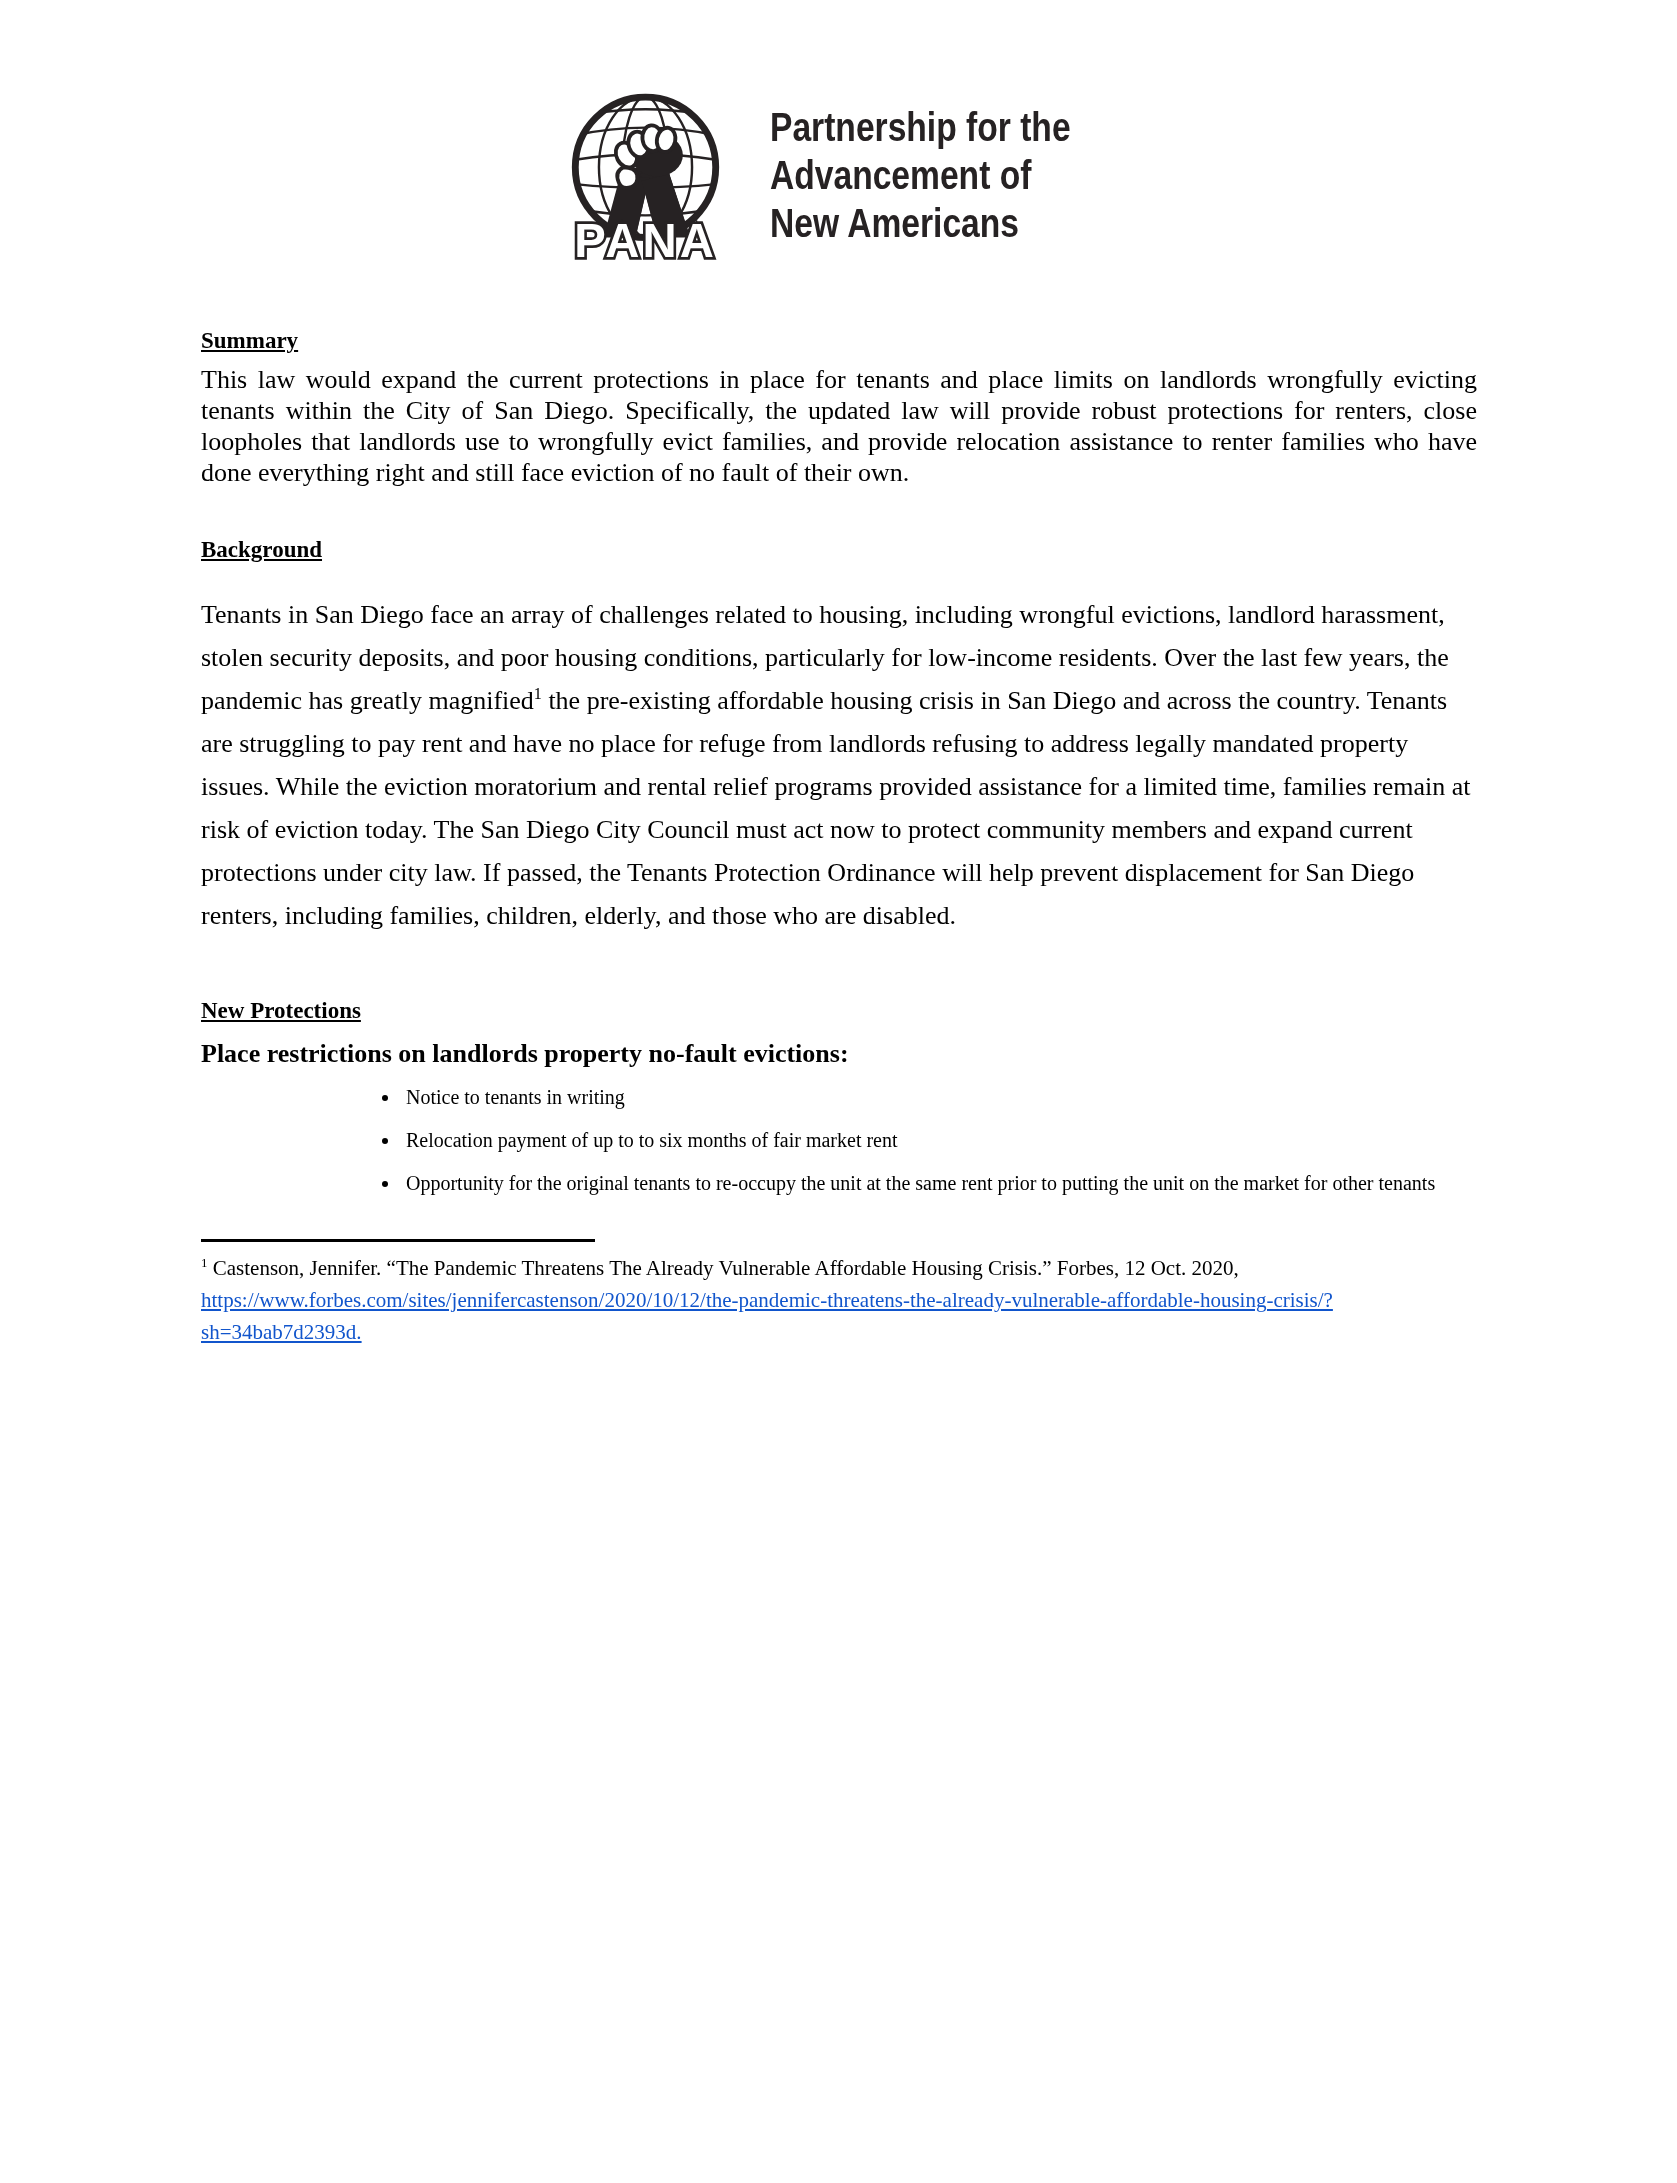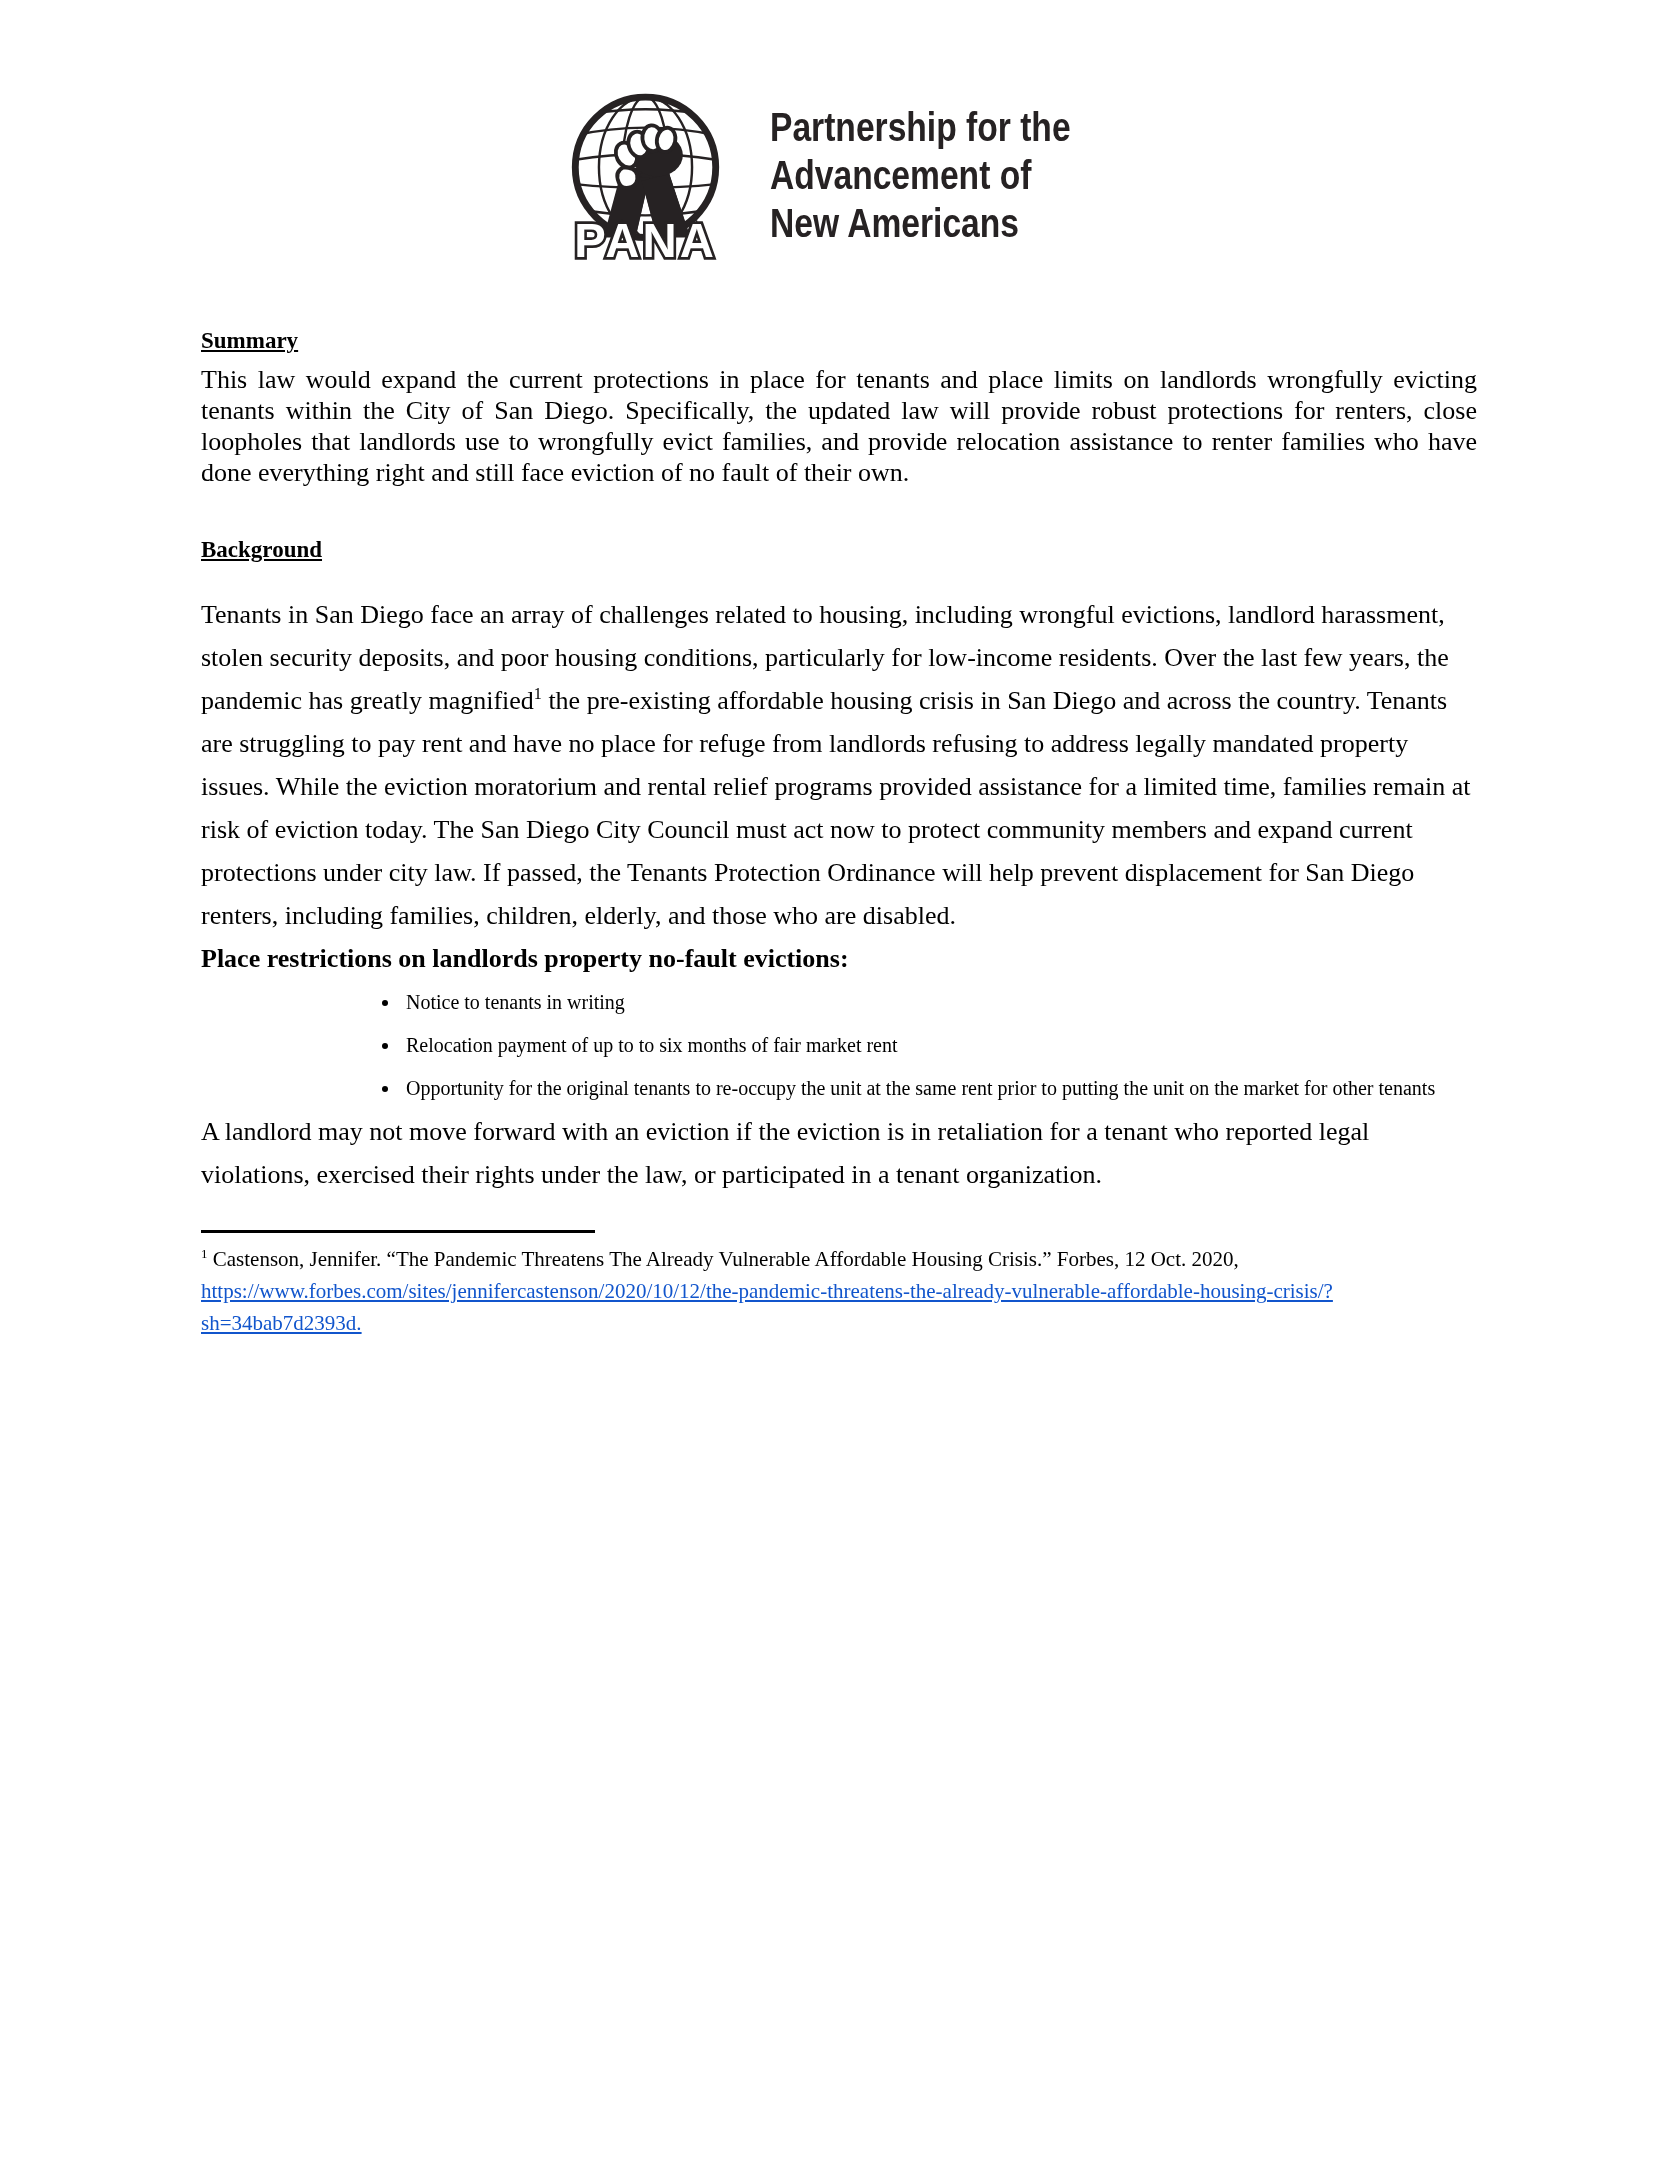--- a/index.html
+++ b/index.html
@@ -151,26 +151,26 @@
     </div>
   </div>
 
 
   <h2 class="sec-heading mt-summary-head">Summary</h2>
   <p class="para summary-body mt-summary-body">This law would expand the current protections in place for tenants and place limits on landlords wrongfully evicting tenants within the City of San Diego. Specifically, the updated law will provide robust protections for renters, close loopholes that landlords use to wrongfully evict families, and provide relocation assistance to renter families who have done everything right and still face eviction of no fault of their own.</p>
 
   <h2 class="sec-heading mt-background-head">Background</h2>
   <p class="para body-lg mt-background-body"><span>Tenants in San Diego face an array of challenges related to housing, including wrongful evictions, landlord harassment, stolen security deposits, and poor housing conditions, particularly for low-income residents. Over the last few years, the pandemic has greatly magnified</span><sup class="fn-ref">1</sup><span> the pre-existing affordable housing crisis in San Diego and across the country. Tenants are struggling to pay rent and have no place for refuge from landlords refusing to address legally mandated property issues. While the eviction moratorium and rental relief programs provided assistance for a limited time, families remain at risk of eviction today. The San Diego City Council must act now to protect community members and expand current protections under city law. If passed, the Tenants Protection Ordinance will help prevent displacement for San Diego renters, including families, children, elderly, and those who are disabled.</span></p>
 
+  <h2 class="sec-heading mt-newprot-head">New Protections</h2>
   <p class="subhead">Place restrictions on landlords property no-fault evictions:</p>
   <ul class="bullets">
     <li>Notice to tenants in writing</li>
     <li>Relocation payment of up to to six months of fair market rent</li>
     <li>Opportunity for the original tenants to re-occupy the unit at the same rent prior to putting the unit on the market for other tenants</li>
   </ul>
 
-  <p class="para body-lg">A landlord may not move forward with an eviction if the eviction is in retaliation for a tenant who reported legal violations, exercised their rights under the law, or participated in a tenant organization.</p>
 
   <hr class="footnote-rule">
   <p class="footnote"><sup class="fn-ref">1</sup><span> Castenson, Jennifer. “The Pandemic Threatens The Already Vulnerable Affordable Housing Crisis.” </span><span class="source-italic">Forbes</span><span>, 12 Oct. 2020, </span><a href="#" id="footnote-link" style="color: rgb(17, 85, 204);">https://www.forbes.com/sites/jennifercastenson/2020/10/12/the-pandemic-threatens-the-already-vulnerable-affordable-housing-crisis/?sh=34bab7d2393d.</a></p>
 
 </div>
 
 
 </body></html>

